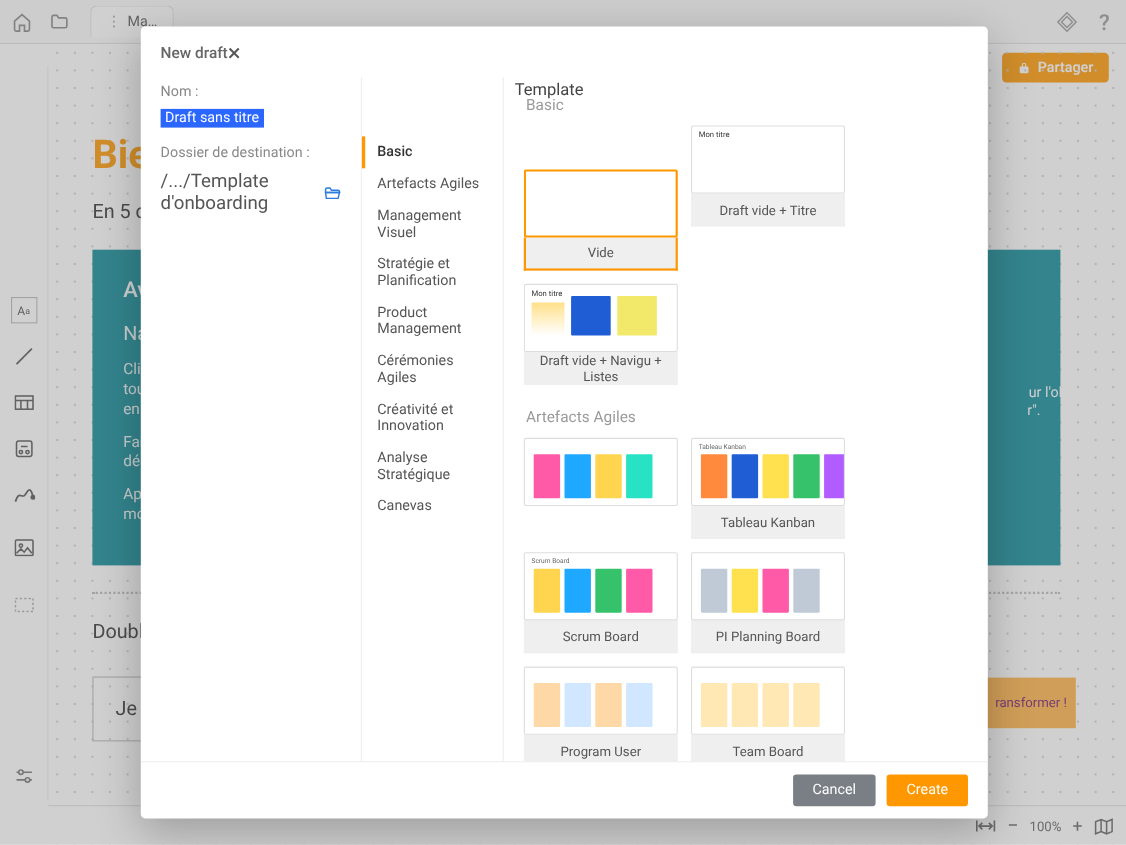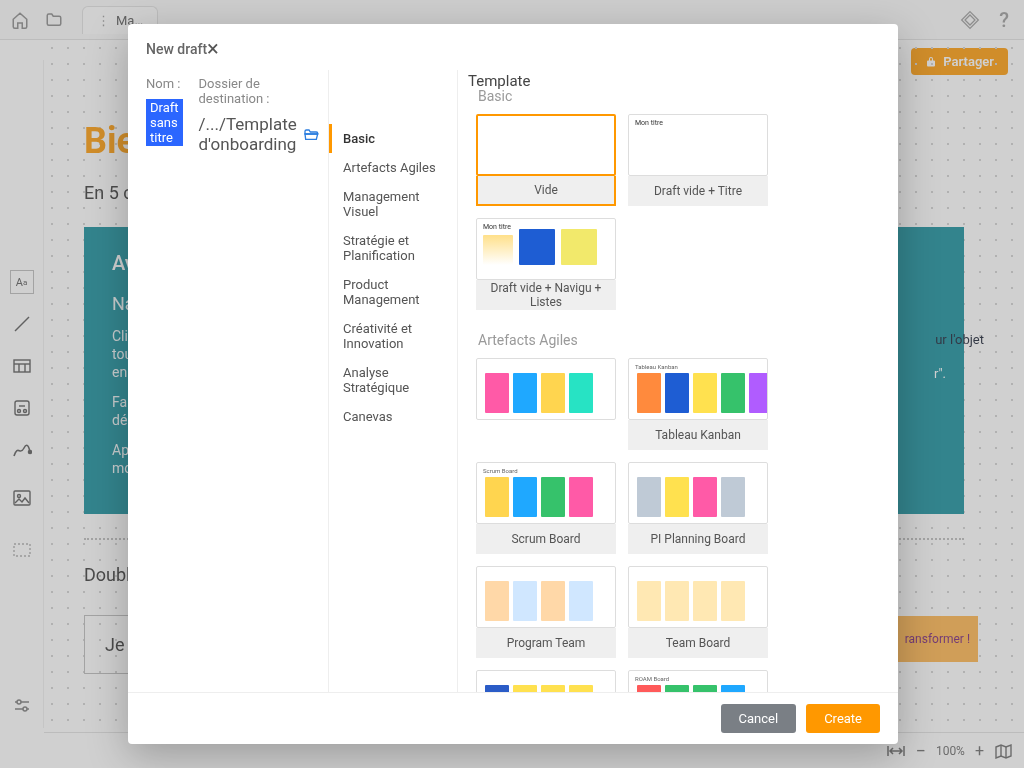--- a/index.html
+++ b/index.html
@@ -31,40 +31,40 @@
 
   
   .overlay { position:absolute; inset:0; background:rgba(120,120,120,.35); }
 
   
   .modal { position:absolute; top:24px; left:128px; width:770px; height:720px; background:#fff; border-radius:4px; box-shadow:0 12px 40px rgba(0,0,0,.25); display:flex; flex-direction:column; }
   .modal-header{display:flex;align-items:center;justify-content:flex-start;padding:14px 18px 10px 18px;}
   .modal-header h4{font-size:14px;font-weight:500;color:#666;}
   .close-x{font-size:22px;color:#555;cursor:pointer;line-height:1;}
   .modal-body{flex:1;display:flex;overflow:hidden;}
-  .left-col{width:200px;padding:6px 18px;display:flex;flex-direction:row;gap:16px;font-size:13px;color:#666;}
+  .left-col{width:200px;padding:6px 18px;display:flex;flex-direction:column;gap:16px;font-size:13px;color:#666;}
   .field-lbl{font-size:13px;color:#888;}
   .name-input{display:inline-block;background:#2b66ff;color:#fff;padding:1px 4px;font-size:13px;}
   .folder-row{display:flex;align-items:center;gap:6px;font-size:17px;color:#555;}
   .folder-row .folder-ico{color:#2b7de0;}
   .middle-col{width:130px;border-left:1px solid #eee;border-right:1px solid #eee;padding:48px 0 0 0;}
   .cat-list{list-style:none;margin-top:6px;}
   .cat-list li{padding:7px 14px;font-size:13px;color:#555;cursor:pointer;}
   .cat-list li.active{border-left:3px solid #ff9800;color:#333;font-weight:500;padding-left:11px;}
   .right-col{flex:1;overflow-y:auto;padding:12px 24px 12px 18px;}
   .right-col::-webkit-scrollbar{width:10px;}
   .right-col::-webkit-scrollbar-thumb{background:#c9c9c9;border-radius:4px;}
   .group-label{font-size:14px;color:#9a9a9a;margin:6px 0 10px 2px;}
   .cards{display:flex;flex-wrap:wrap;gap:12px;margin-bottom:22px;}
   .card{width:140px;display:flex;flex-direction:column;cursor:pointer;}
   .card .thumb{height:62px;background:#fff;border:1px solid #ddd;border-radius:2px;position:relative;overflow:hidden;}
   .card .cap{background:#efefef;height:30px;display:flex;align-items:center;justify-content:center;font-size:12px;color:#555;text-align:center;padding:0 4px;}
   .card.selected .thumb{border:2px solid #ff9800;}
   .card.selected .cap{border:2px solid #ff9800;border-top:none;}
-  .card.selected{border-radius:3px;}
+  .card.selected{border-radius:3px;margin-top:40px;}
 
   
   .t-title{position:absolute;top:4px;left:6px;font-size:7px;color:#333;}
   .t-block{position:absolute;border-radius:1px;}
 
   .modal-footer{height:52px;border-top:1px solid #eee;display:flex;align-items:center;justify-content:flex-end;gap:10px;padding:0 18px;}
   .btn{border:none;border-radius:3px;padding:7px 18px;font-size:13px;cursor:pointer;}
   .btn-cancel{background:#7a7f85;color:#fff;}
   .btn-create{background:#ff9800;color:#fff;}
 
@@ -164,21 +164,21 @@
     <div class="teal-box">
       <h3>Avant</h3>
       <p style="font-size:18px;">Navigu</p>
       <p>Cliquez-g</p>
       <p style="margin-top:-12px">toutes le</p>
       <p style="margin-top:-12px">en déplaç</p>
       <p>Faites ro</p>
       <p style="margin-top:-12px">déplacer</p>
       <p>Appuyez</p>
       <p style="margin-top:-12px">molette c</p>
-      <span style="position:absolute;right:40px;top:292px;color:#0f172a;font-size:13px">ur l'objet</span>
+      <span style="position:absolute;right:40px;top:310px;color:#ffffff;font-size:13px">ur l'objet</span>
       <span style="position:absolute;right:78px;top:326px;color:#fff;font-size:13px">r".</span>
     </div>
     <div class="dotted-hr"></div>
     <div class="dbl-text">Double</div>
 
     <div style="margin-top:30px;border:1px solid #bbb;padding:18px 20px;width:300px;font-size:18px;color:#333;">
       <span>Je su</span>
     </div>
     <div class="yellow-note" style="position:absolute;left:380px;bottom:36px;"><span>de texte</span></div>
     <div class="orange-note" style="right:46px;top:576px;"><span>ransformer !</span></div>
@@ -233,20 +233,21 @@
       </div>
     </div>
 
     <div class="middle-col">
       <ul class="cat-list" id="cat-list">
           <li class="active">Basic</li>
           <li>Artefacts Agiles</li>
           <li>Management Visuel</li>
           <li>Stratégie et Planification</li>
           <li>Product Management</li>
+          <li>Cérémonies Agiles</li>
           <li>Créativité et Innovation</li>
           <li>Analyse Stratégique</li>
           <li>Canevas</li>
         </ul>
     </div>
 
     <div class="right-col" id="right-col">
         <div class="group-label">Basic</div>
         <div class="cards">
           <div class="card selected">
@@ -312,21 +313,21 @@
             <div class="cap">PI Planning Board</div>
           </div>
           <div class="card">
             <div class="thumb">
               <div class="t-title" style="font-size:6px;color:#666"></div>
               <div class="t-block" style="left:8px;top:14px;width:24px;height:40px;background:#ffd8a8"></div>
               <div class="t-block" style="left:36px;top:14px;width:24px;height:40px;background:#d0e7ff"></div>
               <div class="t-block" style="left:64px;top:14px;width:24px;height:40px;background:#ffd8a8"></div>
               <div class="t-block" style="left:92px;top:14px;width:24px;height:40px;background:#d0e7ff"></div>
             </div>
-            <div class="cap">Program Team</div>
+            <div class="cap">Program User</div>
           </div>
           <div class="card">
             <div class="thumb">
               <div class="t-title" style="font-size:6px;color:#666"></div>
               <div class="t-block" style="left:8px;top:14px;width:24px;height:40px;background:#ffe8b3"></div>
               <div class="t-block" style="left:36px;top:14px;width:24px;height:40px;background:#ffe8b3"></div>
               <div class="t-block" style="left:64px;top:14px;width:24px;height:40px;background:#ffe8b3"></div>
               <div class="t-block" style="left:92px;top:14px;width:24px;height:40px;background:#ffe8b3"></div>
             </div>
             <div class="cap">Team Board</div>

